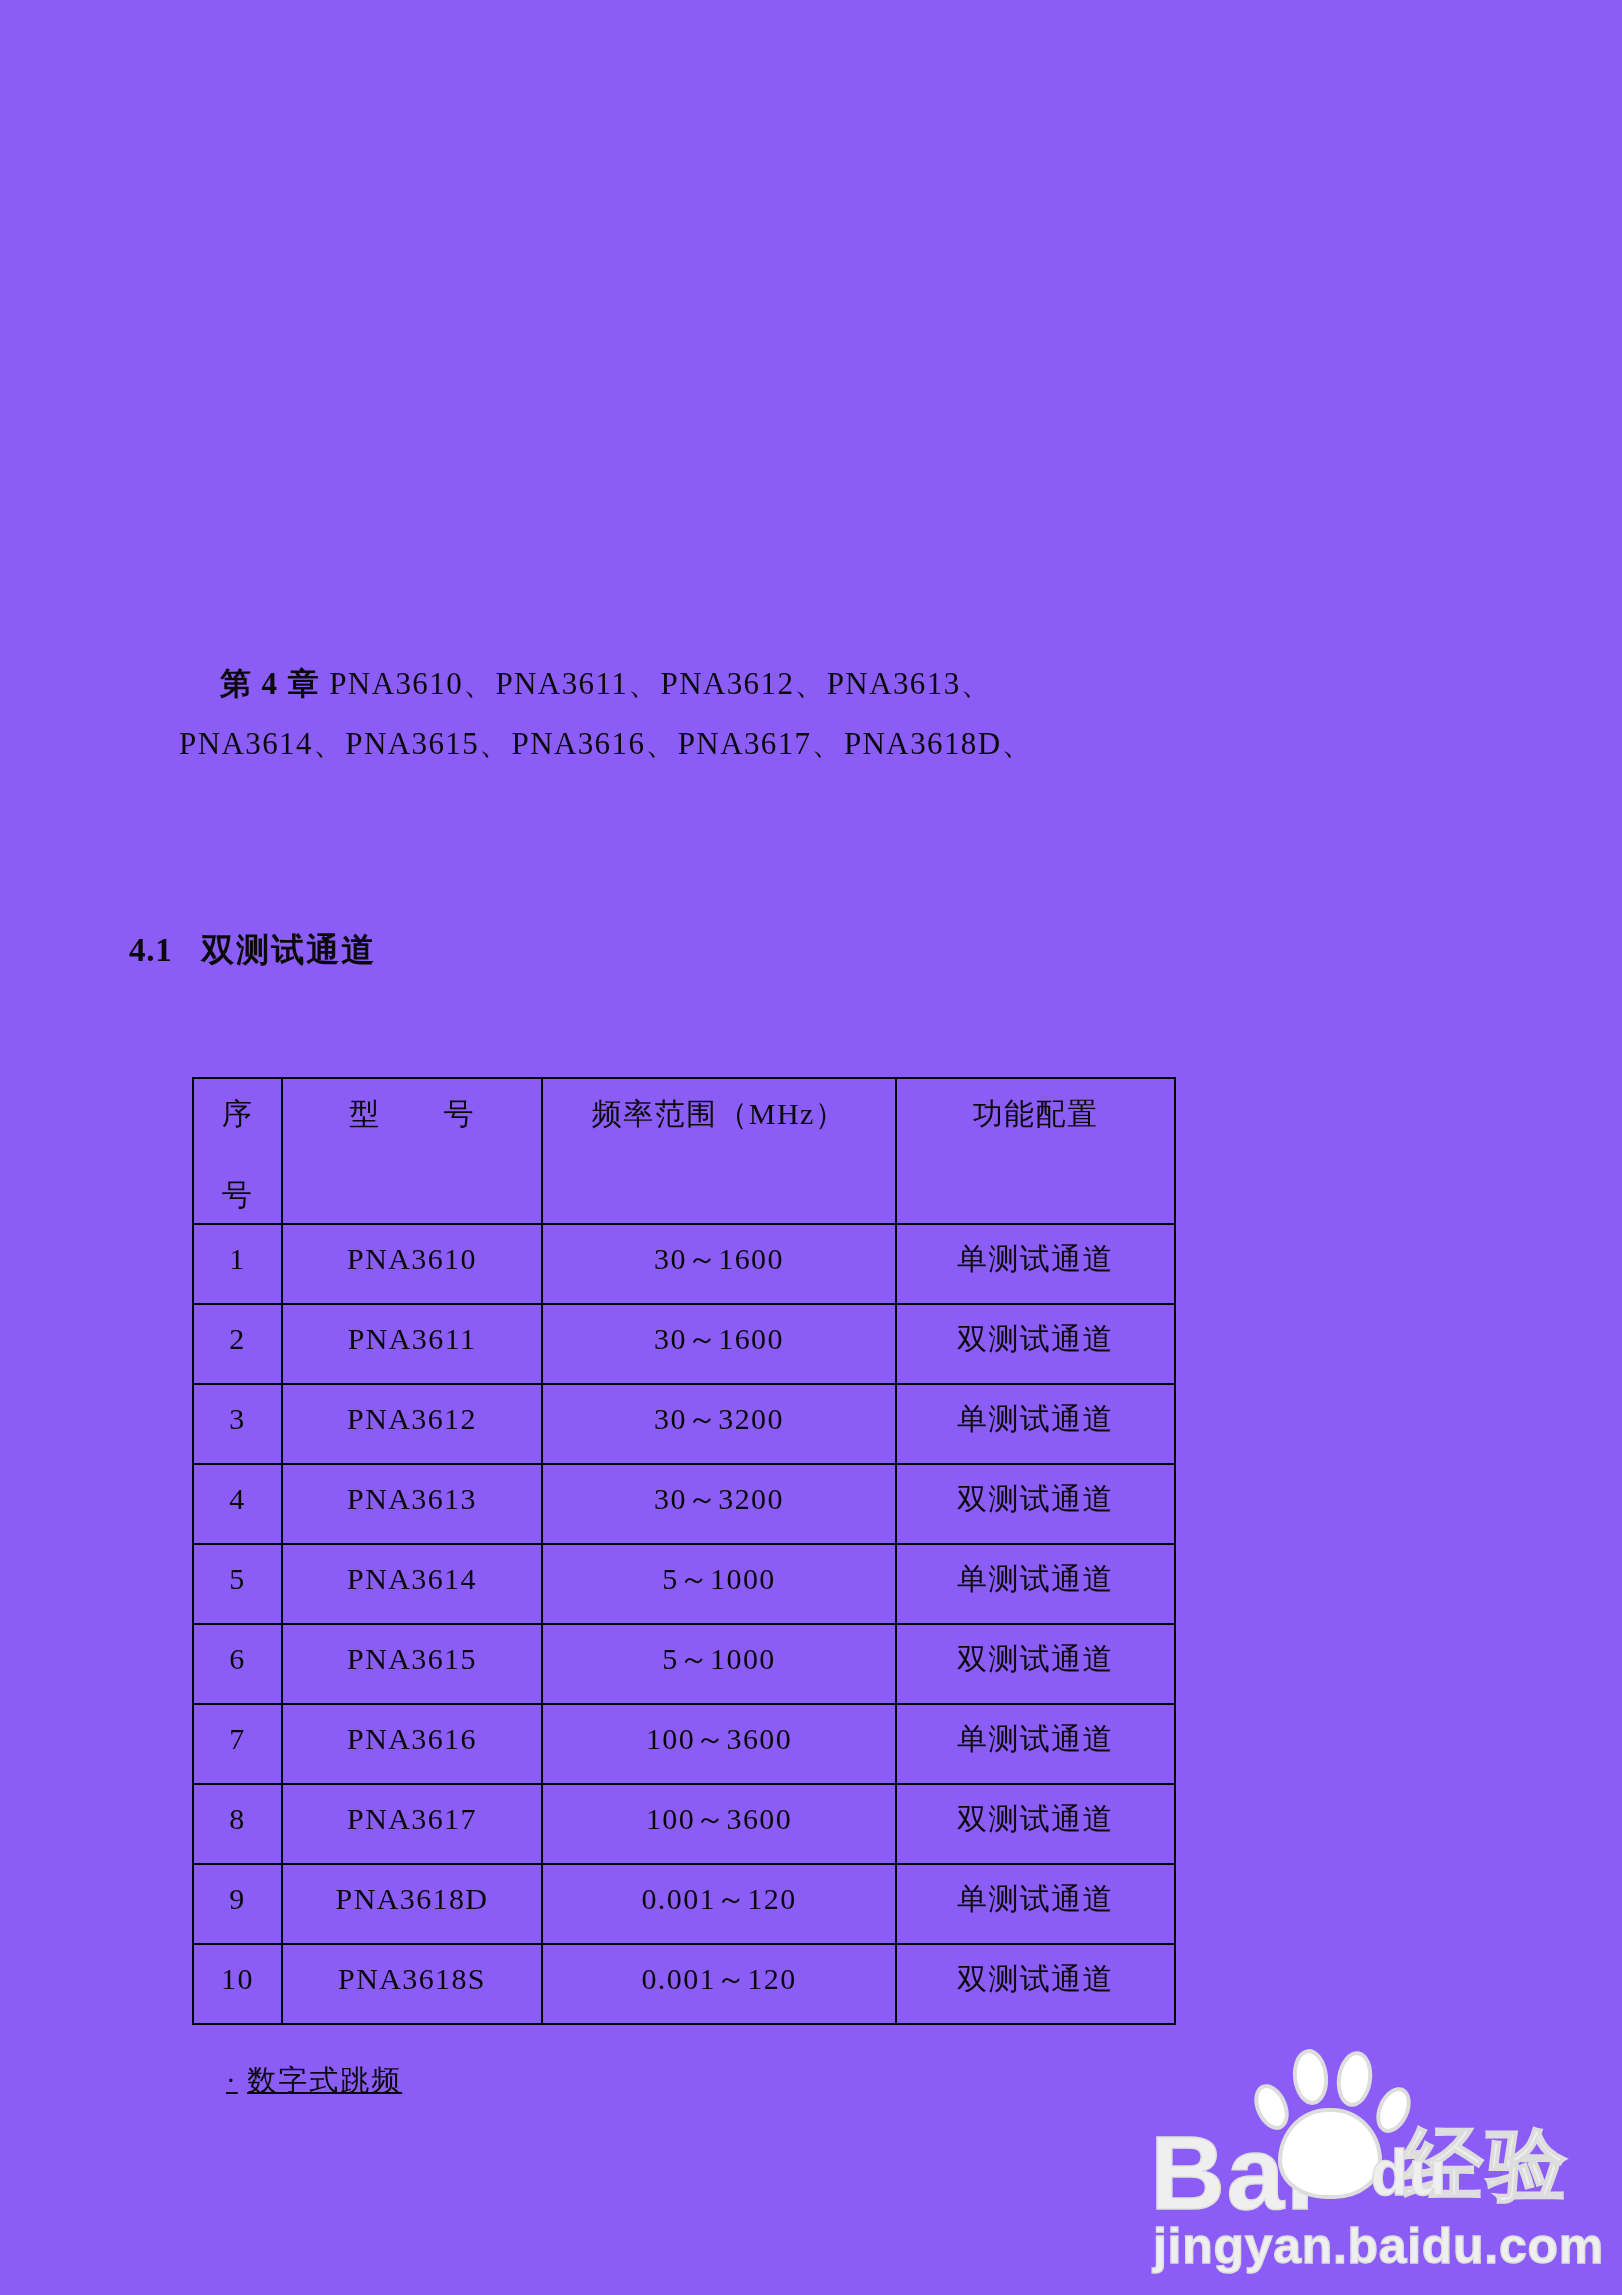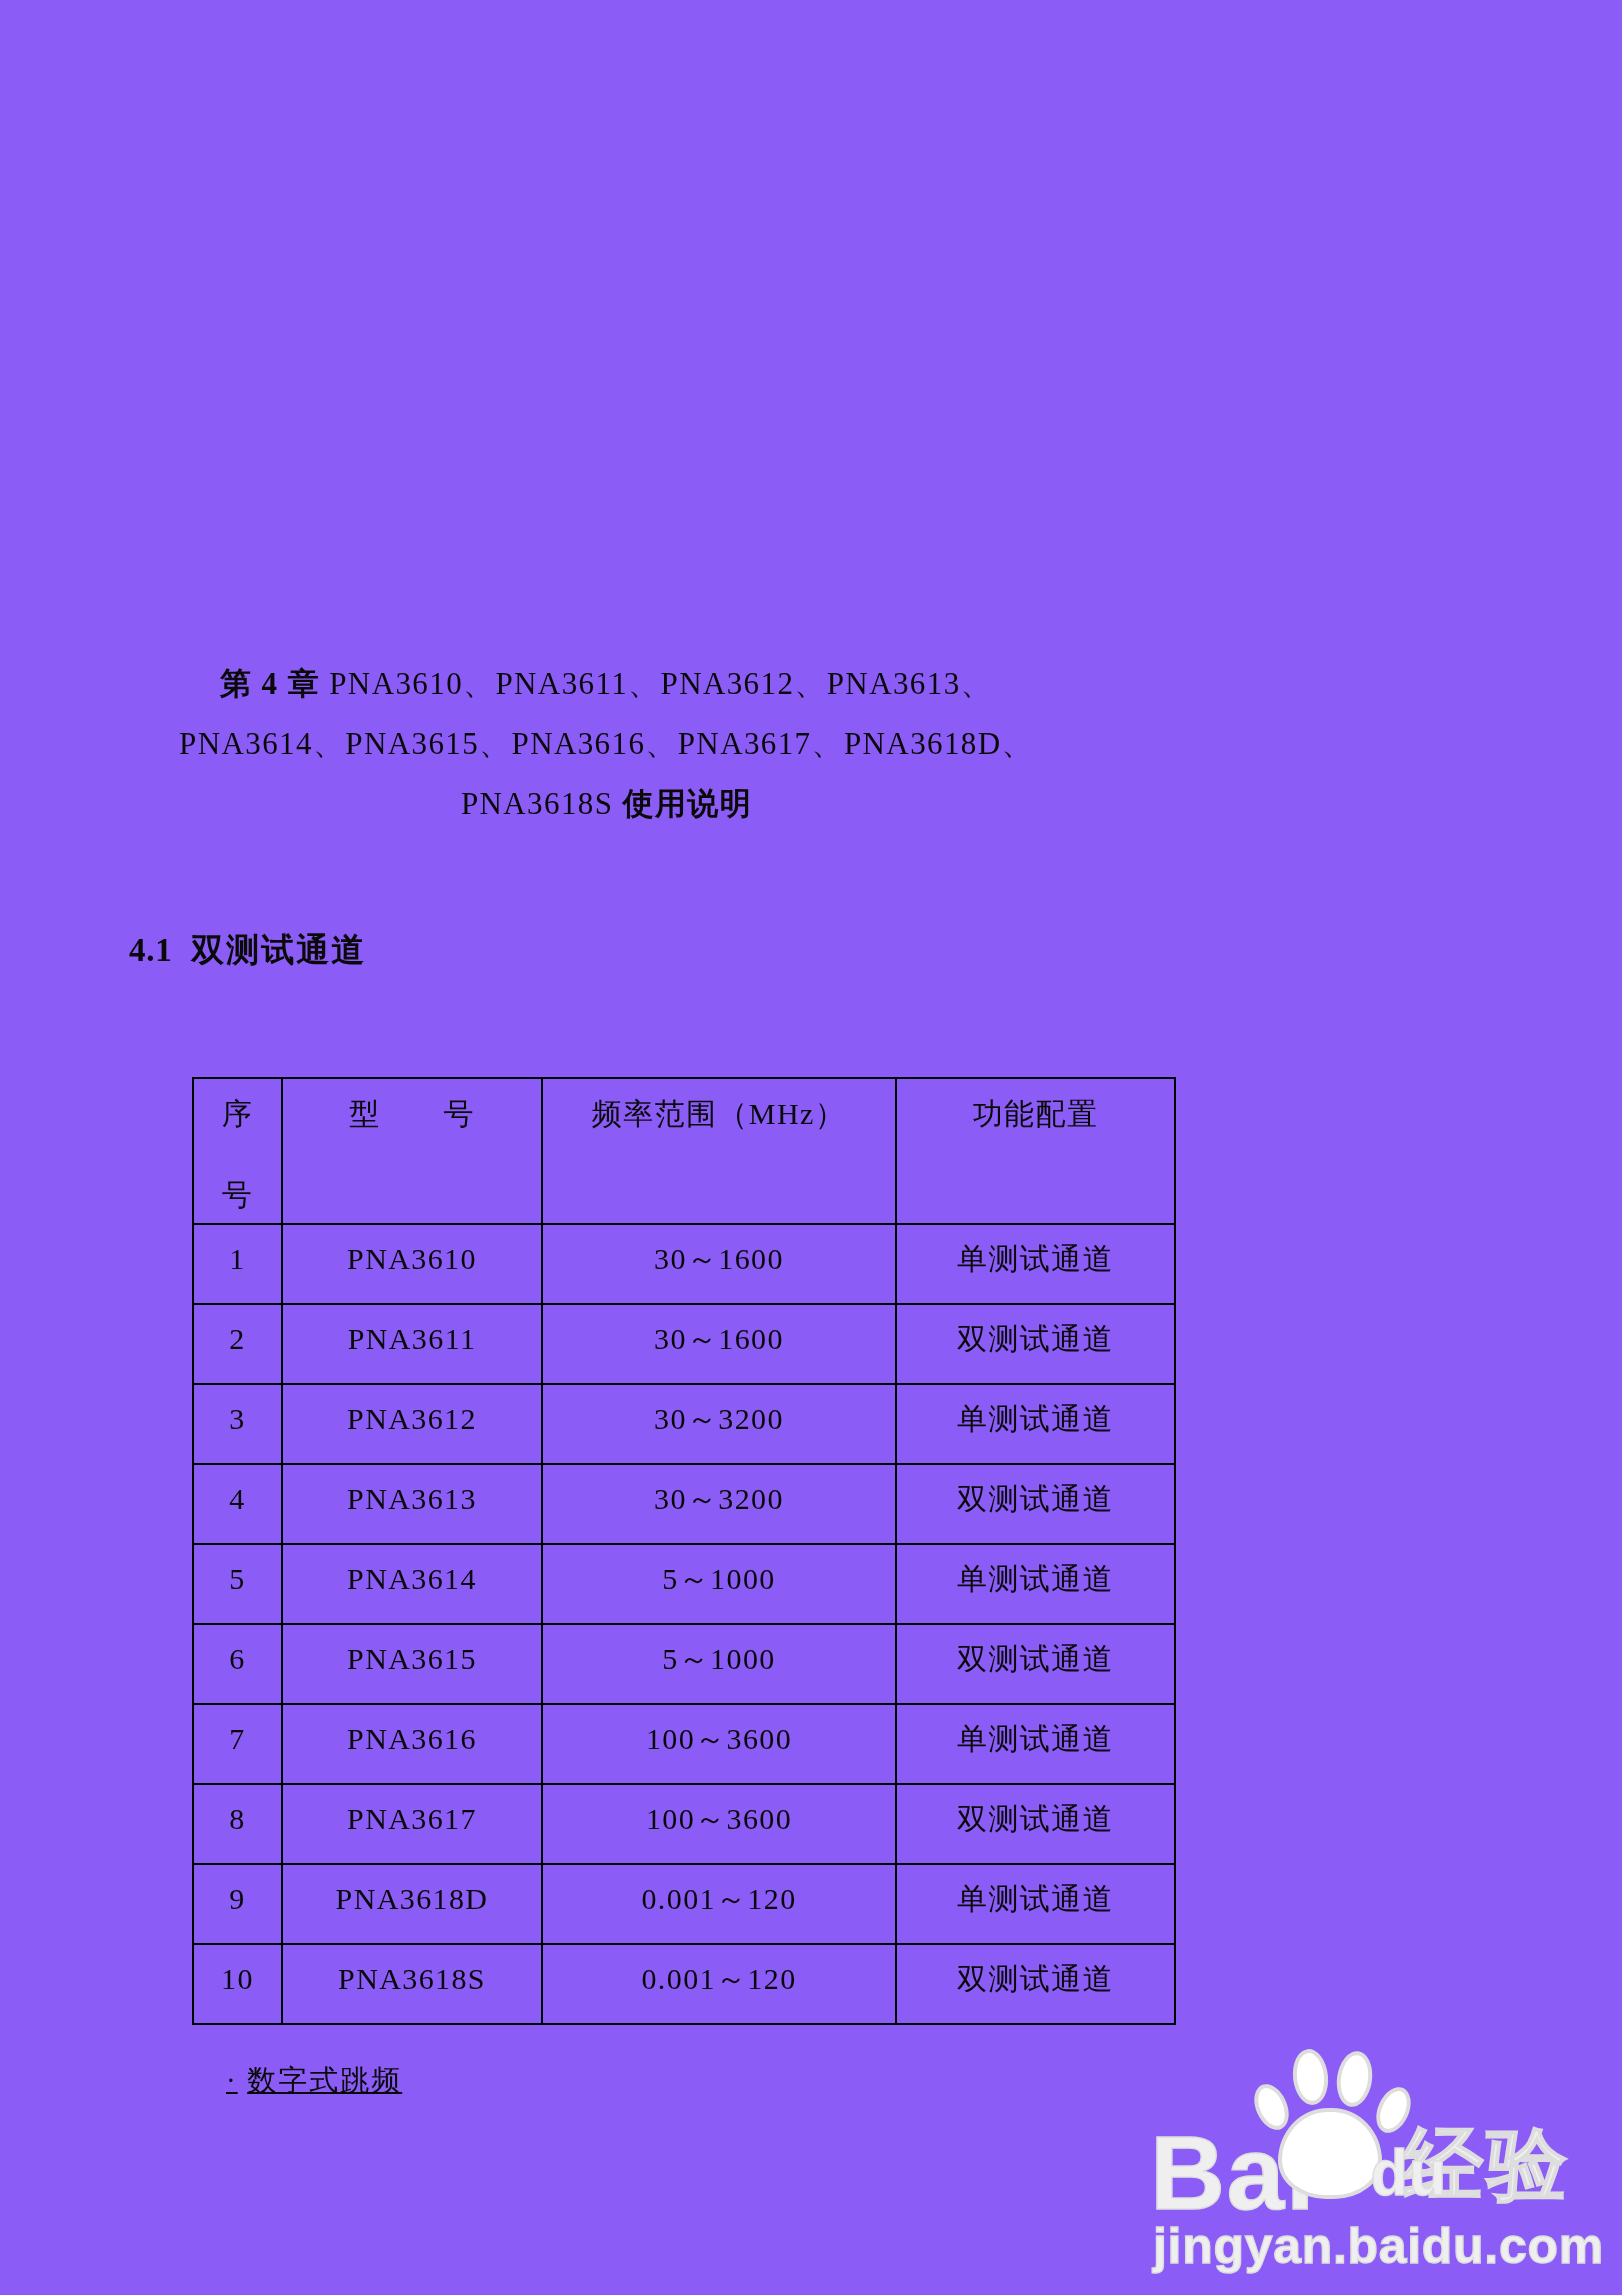--- a/index.html
+++ b/index.html
@@ -17,21 +17,21 @@
     text-align:center; font-size:31px; line-height:60px;
     letter-spacing:1.4px; white-space:nowrap;
   }
   .chapter-title .bold { font-weight:700; }
 
   
   .sec-heading {
     position:absolute; left:129px; top:928px;
     font-size:33px; font-weight:700; letter-spacing:2px; white-space:nowrap;
   }
-  .sec-heading .num { margin-right:19px; letter-spacing:0.7px; }
+  .sec-heading .num { margin-right:29px; letter-spacing:0.7px; }
   .sub-heading {
     position:absolute; left:165px; top:988px;
     font-size:32px; font-weight:700; letter-spacing:2.7px; white-space:nowrap;
   }
   .sub-heading .num { margin-right:35px; font-weight:700; }
 
   
   table.spec-table {
     position:absolute; left:192px; top:1077px; width:981px;
     border-collapse:collapse; table-layout:fixed;
@@ -81,21 +81,20 @@
   }
 </style>
 </head>
 <body>
 
 <div class="page">
 
   <div class="chapter-title">
     <div><span class="bold">第 4 章 </span><span>PNA3610、PNA3611、PNA3612、PNA3613、</span></div>
     <div><span>PNA3614、PNA3615、PNA3616、PNA3617、PNA3618D、</span></div>
-    <div><span>PNA3618S </span><span class="bold">使用说明</span></div>
   </div>
 
   <div class="sec-heading">
     <span class="num">4.1</span><span>双测试通道</span>
   </div>
 
 
   <table class="spec-table">
     <colgroup>
         <col class="c1">

